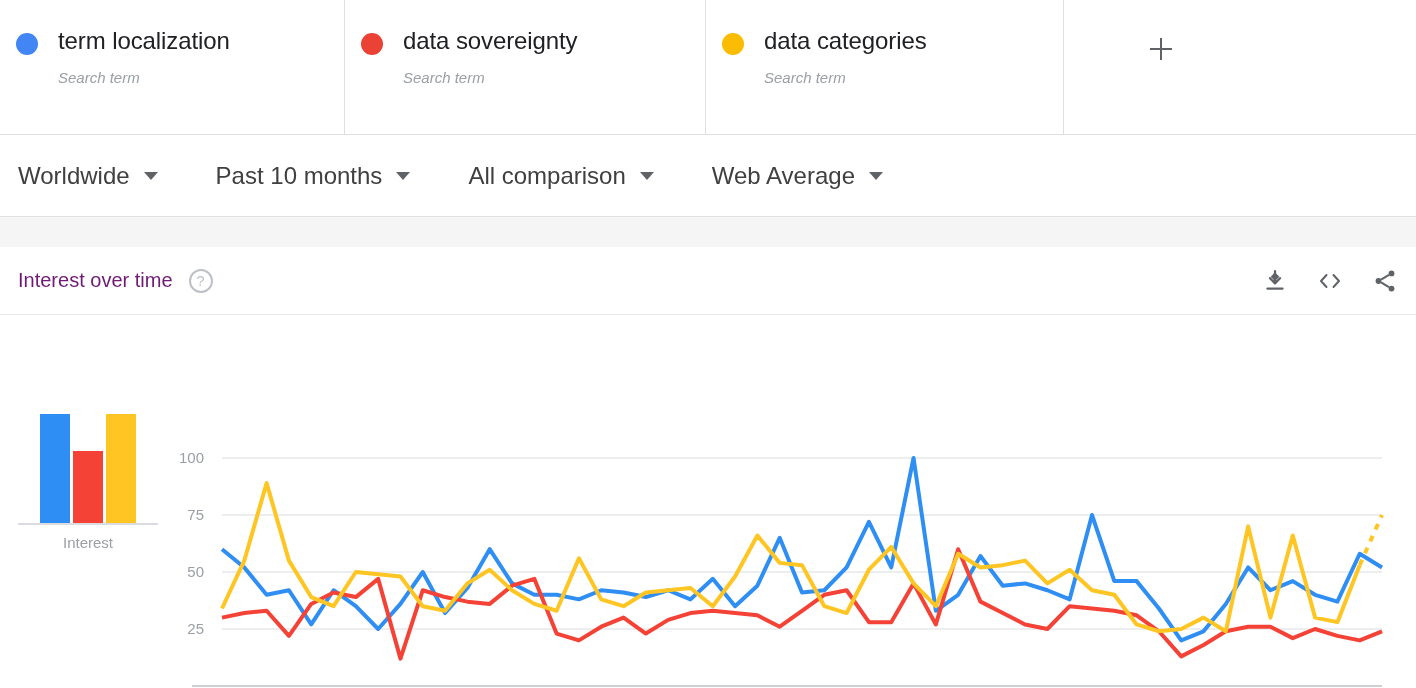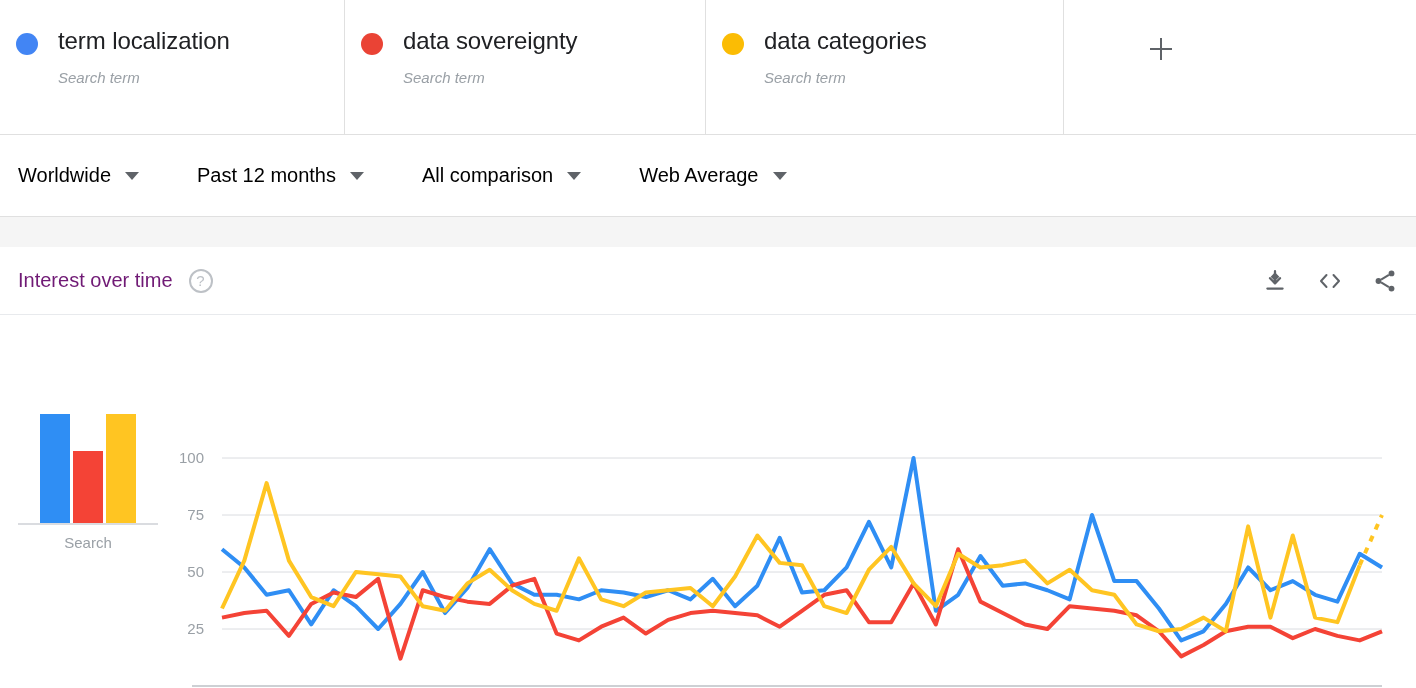--- a/index.html
+++ b/index.html
@@ -83,22 +83,22 @@
     border-bottom: 1px solid #e0e0e0;
     background: #fff;
   }
   .filter {
     display: flex;
     align-items: center;
     cursor: pointer;
     margin-right: 58px;
   }
   .filter-label {
-    font-size: 20px;
-    color: #000000;
+    font-size: 24px;
+    color: #404040;
     margin-right: 14px;
     white-space: nowrap;
   }
   .caret {
     width: 0; height: 0;
     border-left: 7px solid transparent;
     border-right: 7px solid transparent;
     border-top: 8px solid #5f6368;
   }
 
@@ -217,21 +217,21 @@
     <span class="plus-icon"></span>
   </div>
 </div>
 
 <div class="filter-bar">
   <div class="filter">
     <span class="filter-label">Worldwide</span>
     <span class="caret"></span>
   </div>
   <div class="filter">
-    <span class="filter-label">Past 12 months</span>
+    <span class="filter-label">Past 10 months</span>
     <span class="caret"></span>
   </div>
   <div class="filter">
     <span class="filter-label">All comparison</span>
     <span class="caret"></span>
   </div>
   <div class="filter">
     <span class="filter-label">Web Average</span>
     <span class="caret"></span>
   </div>
@@ -262,21 +262,21 @@
 </div>
 
 <div class="chart-area">
 
   <div class="avg-block">
     <div class="avg-bars">
       <div class="avg-bar" style="height: 108.57px; background: rgb(47, 142, 244);"></div>
       <div class="avg-bar" style="height: 72.38px; background: rgb(244, 67, 54);"></div>
       <div class="avg-bar" style="height: 108.57px; background: rgb(255, 197, 34);"></div>
     </div>
-    <div class="avg-caption">Search</div>
+    <div class="avg-caption">Interest</div>
   </div>
 
   <div class="plot-wrap">
     <svg id="plot" width="1416" height="372">
         <line x1="222" x2="1382" y1="314" y2="314" class="gridline"></line>
         <text x="204" y="319" class="ytick">25</text>
         <line x1="222" x2="1382" y1="257" y2="257" class="gridline"></line>
         <text x="204" y="262" class="ytick">50</text>
         <line x1="222" x2="1382" y1="200" y2="200" class="gridline"></line>
         <text x="204" y="205" class="ytick">75</text>

